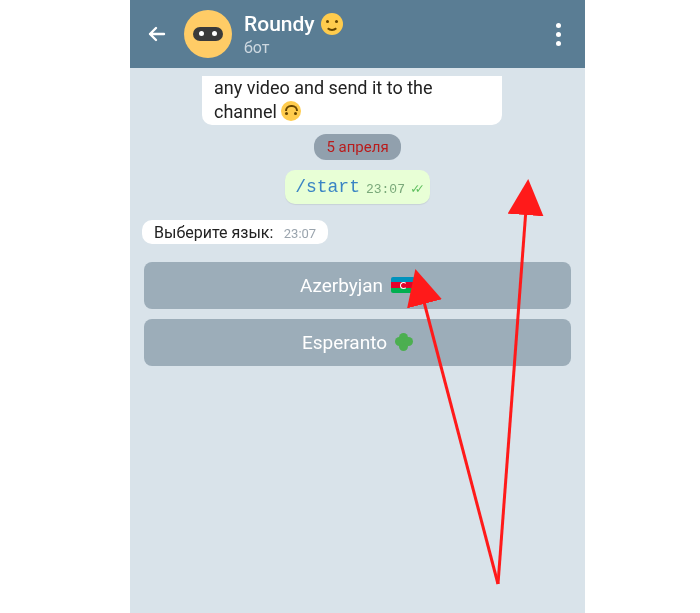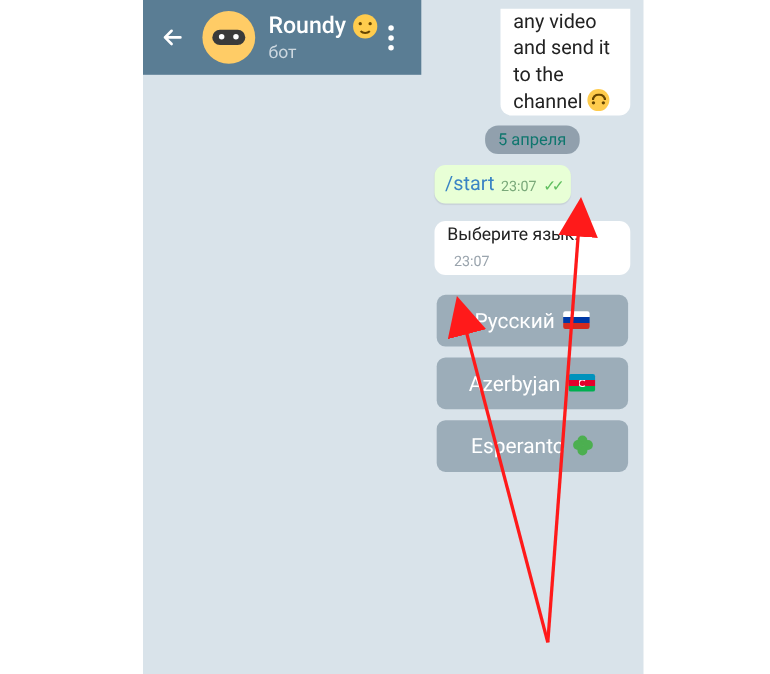--- a/index.html
+++ b/index.html
@@ -12,21 +12,21 @@
     position: relative;
   }
   .phone {
     position: absolute;
     left: 130px;
     top: 0;
     width: 455px;
     height: 613px;
     background: #d9e3ea;
     display: flex;
-    flex-direction: row;
+    flex-direction: column;
   }
   .header {
     background: #5a7d94;
     height: 68px;
     display: flex;
     align-items: center;
     padding: 0 14px;
     color: #fff;
   }
   .back-icon {
@@ -84,26 +84,26 @@
   .bubble-in .time {
     font-size:13px; color:#9aa4ad;
     margin-left: 6px;
   }
   .date-sep {
     text-align:center;
     margin: 6px 0 14px 0;
   }
   .date-sep span {
     background: rgba(120,138,152,0.75);
-    color:#0f766e;
+    color:#b91c1c;
     font-size:15px;
     padding: 4px 12px;
     border-radius: 12px;
   }
-  .bubble-out-row { display:flex; justify-content:flex-start; margin-bottom: 16px;}
+  .bubble-out-row { display:flex; justify-content:center; margin-bottom: 16px; font-family: Liberation Mono, monospace;}
   .bubble-out {
     background:#e8ffd6;
     border-radius: 10px;
     padding: 7px 10px;
     font-size:18px;
     color:#3a84c4;
     display:flex;
     align-items:flex-end;
     gap:6px;
     box-shadow: 0 1px 1px rgba(0,0,0,0.08);
@@ -271,24 +271,20 @@
       </div>
     </div>
 
     <div class="bubble-in small">
       <span class="msg2-text">Выберите язык:</span>
       <span class="time">23:07</span>
     </div>
 
     <div class="keyboard">
       <div class="kbtn">
-        <span>Русский</span>
-        <span class="flag flag-ru"></span>
-      </div>
-      <div class="kbtn">
         <span>Azerbyjan</span>
         <span class="flag flag-az"></span>
       </div>
       <div class="kbtn">
         <span>Esperanto</span>
         <span class="clover"></span>
       </div>
     </div>
 
   </div>

